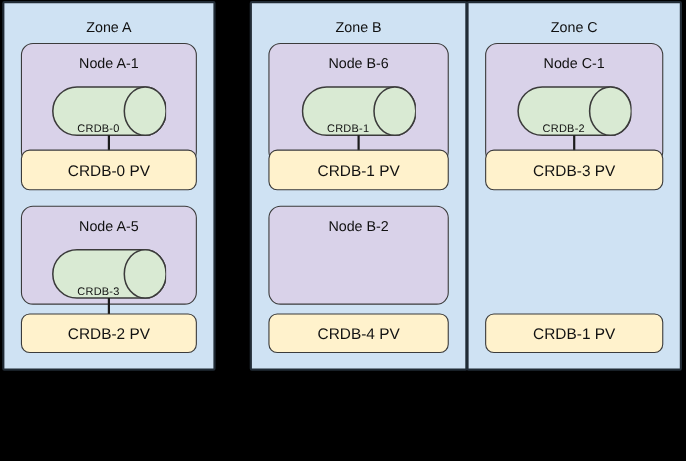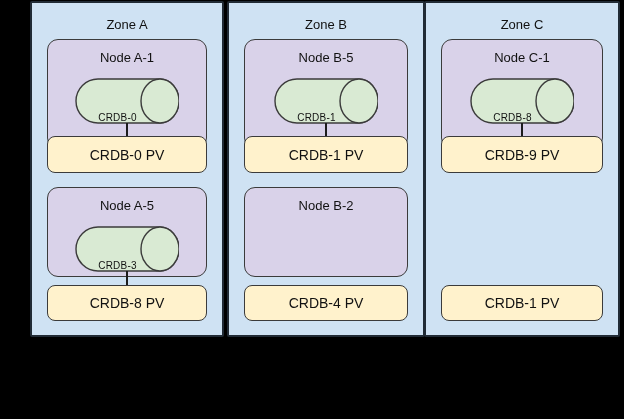--- a/index.html
+++ b/index.html
@@ -14,21 +14,21 @@
     overflow: hidden;
   }
   .zone {
     position: absolute;
     top: 1px;
     height: 336px;
     background: var(--zone-fill, #cfe2f3);
     border: 2px solid var(--border, #212b35);
     border-radius: 2px;
   }
-  .zone-a { left: 2px;   width: 194px; margin-left: 28px; }
+  .zone-a { left: 2px;   width: 194px; }
   .zone-b { left: 211px; width: 198px; margin-left: 16px; }
   .zone-c { left: 424px; width: 196px; }
   .zone-title {
     position: absolute;
     top: 15px; left: 0; right: 0;
     text-align: center;
     font-size: 13px;
     line-height: 14px;
   }
   .node {
@@ -116,29 +116,29 @@
       <div class="pod">
         <svg width="104" height="46" viewBox="0 0 104 46">
           <path d="M85,1 L23,1 A22,22 0 0 0 23,45 L85,45 A19,22 0 0 0 85,1 Z" fill="var(--cylinder-fill,#d9ead3)" stroke="var(--shape-border,#3b3b3b)" stroke-width="1.4"></path>
           <ellipse cx="85" cy="23" rx="19" ry="22" fill="var(--cylinder-fill,#d9ead3)" stroke="var(--shape-border,#3b3b3b)" stroke-width="1.4"></ellipse>
         </svg>
         <div class="pod-label">CRDB-3</div>
       </div>
     </div>
     <div class="connector connector2"></div>
     <div class="pv pv2">
-      <span>CRDB-8 PV</span>
+      <span>CRDB-2 PV</span>
     </div>
   </div>
 
   <div class="zone zone-b">
     <div class="zone-title">Zone B</div>
 
     <div class="node node1">
-      <div class="node-title">Node B-5</div>
+      <div class="node-title">Node B-6</div>
       <div class="pod">
         <svg width="104" height="46" viewBox="0 0 104 46">
           <path d="M85,1 L23,1 A22,22 0 0 0 23,45 L85,45 A19,22 0 0 0 85,1 Z" fill="var(--cylinder-fill,#d9ead3)" stroke="var(--shape-border,#3b3b3b)" stroke-width="1.4"></path>
           <ellipse cx="85" cy="23" rx="19" ry="22" fill="var(--cylinder-fill,#d9ead3)" stroke="var(--shape-border,#3b3b3b)" stroke-width="1.4"></ellipse>
         </svg>
         <div class="pod-label">CRDB-1</div>
       </div>
     </div>
     <div class="connector connector1"></div>
     <div class="pv pv1">
@@ -156,26 +156,26 @@
   <div class="zone zone-c">
     <div class="zone-title">Zone C</div>
 
     <div class="node node1">
       <div class="node-title">Node C-1</div>
       <div class="pod">
         <svg width="104" height="46" viewBox="0 0 104 46">
           <path d="M85,1 L23,1 A22,22 0 0 0 23,45 L85,45 A19,22 0 0 0 85,1 Z" fill="var(--cylinder-fill,#d9ead3)" stroke="var(--shape-border,#3b3b3b)" stroke-width="1.4"></path>
           <ellipse cx="85" cy="23" rx="19" ry="22" fill="var(--cylinder-fill,#d9ead3)" stroke="var(--shape-border,#3b3b3b)" stroke-width="1.4"></ellipse>
         </svg>
-        <div class="pod-label">CRDB-8</div>
+        <div class="pod-label">CRDB-2</div>
       </div>
     </div>
     <div class="connector connector1"></div>
     <div class="pv pv1">
-      <span>CRDB-9 PV</span>
+      <span>CRDB-3 PV</span>
     </div>
 
     <div class="pv pv2">
       <span>CRDB-1 PV</span>
     </div>
   </div>
 
 </div>
 
 </body></html>

